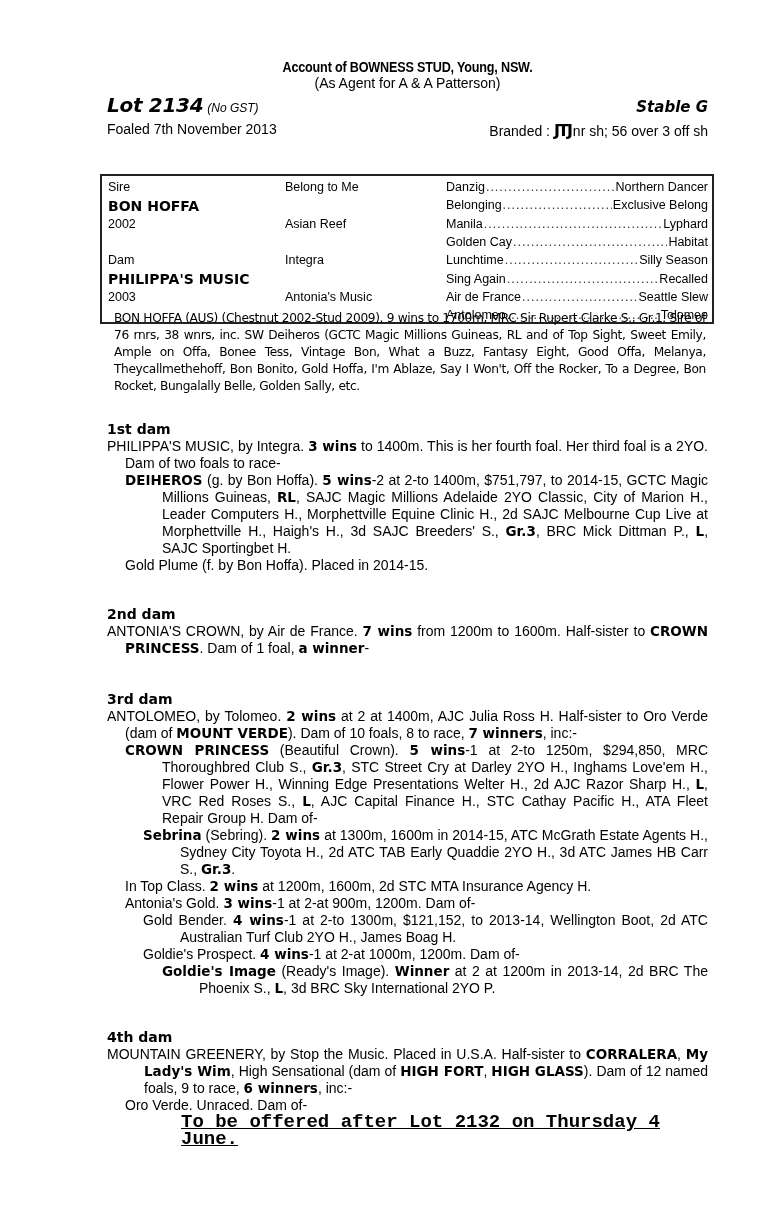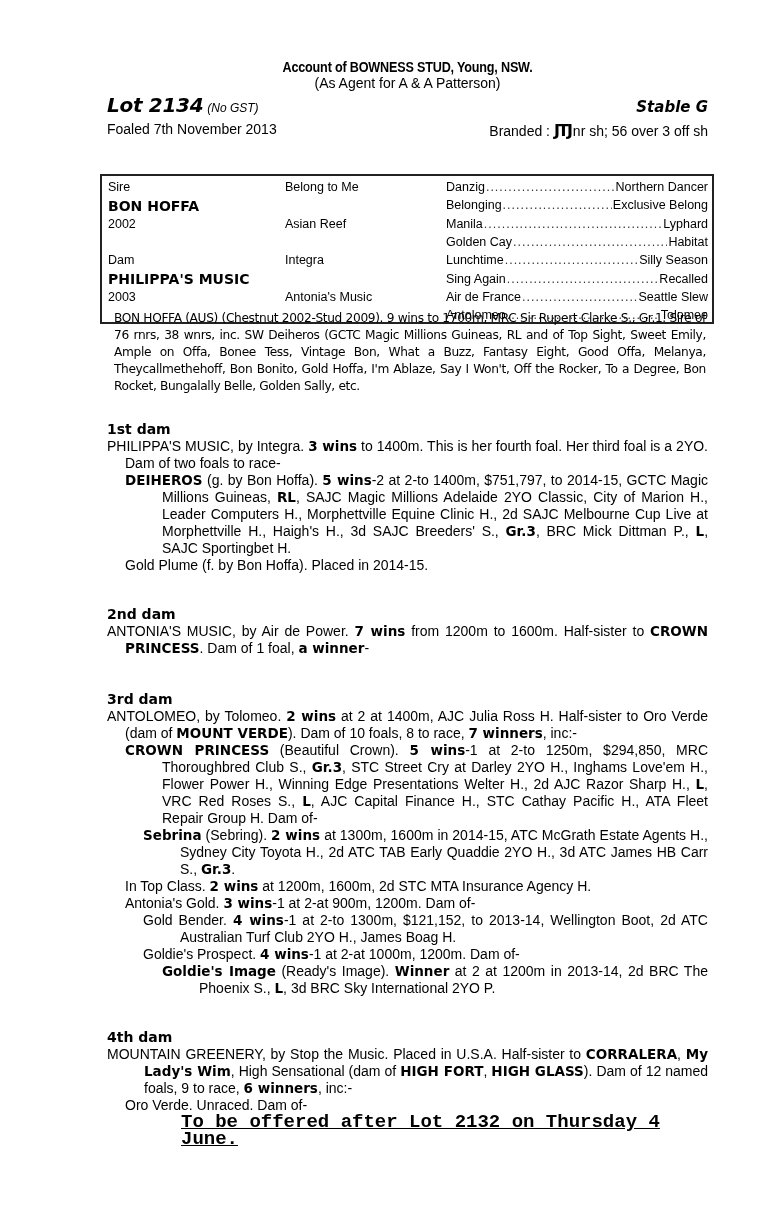--- a/index.html
+++ b/index.html
@@ -119,21 +119,21 @@
 
 <div class="sect" style="top:420px">
   <h3>1st dam</h3>
   <div class="p0"><span>PHILIPPA'S MUSIC, by Integra. </span><span class="b">3 wins</span><span> to 1400m. This is her fourth foal. Her third foal is a 2YO. Dam of two foals to race-</span></div>
   <div class="p1"><span class="b">DEIHEROS</span><span> (g. by Bon Hoffa). </span><span class="b">5 wins</span><span>-2 at 2-to 1400m, $751,797, to 2014-15, GCTC Magic Millions Guineas, </span><span class="b">RL</span><span>, SAJC Magic Millions Adelaide 2YO Classic, City of Marion H., Leader Computers H., Morphettville Equine Clinic H., 2d SAJC Melbourne Cup Live at Morphettville H., Haigh's H., 3d SAJC Breeders' S., </span><span class="b">Gr.3</span><span>, BRC Mick Dittman P., </span><span class="b">L</span><span>, SAJC Sportingbet H.</span></div>
   <div class="p0s">Gold Plume (f. by Bon Hoffa). Placed in 2014-15.</div>
 </div>
 
 <div class="sect" style="top:605px">
   <h3>2nd dam</h3>
-  <div class="p0"><span>ANTONIA'S MUSIC, by Air de Power. </span><span class="b">7 wins</span><span> from 1200m to 1600m. Half-sister to </span><span class="b">CROWN PRINCESS</span><span>. Dam of 1 foal, </span><span class="b">a winner</span><span>-</span></div>
+  <div class="p0"><span>ANTONIA'S CROWN, by Air de France. </span><span class="b">7 wins</span><span> from 1200m to 1600m. Half-sister to </span><span class="b">CROWN PRINCESS</span><span>. Dam of 1 foal, </span><span class="b">a winner</span><span>-</span></div>
 </div>
 
 <div class="sect" style="top:690px">
   <h3>3rd dam</h3>
   <div class="p0"><span>ANTOLOMEO, by Tolomeo. </span><span class="b">2 wins</span><span> at 2 at 1400m, AJC Julia Ross H. Half-sister to Oro Verde (dam of </span><span class="b">MOUNT VERDE</span><span>). Dam of 10 foals, 8 to race, </span><span class="b">7 winners</span><span>, inc:-</span></div>
   <div class="p1"><span class="b">CROWN PRINCESS</span><span> (Beautiful Crown). </span><span class="b">5 wins</span><span>-1 at 2-to 1250m, $294,850, MRC Thoroughbred Club S., </span><span class="b">Gr.3</span><span>, STC Street Cry at Darley 2YO H., Inghams Love'em H., Flower Power H., Winning Edge Presentations Welter H., 2d AJC Razor Sharp H., </span><span class="b">L</span><span>, VRC Red Roses S., </span><span class="b">L</span><span>, AJC Capital Finance H., STC Cathay Pacific H., ATA Fleet Repair Group H. Dam of-</span></div>
   <div class="p3"><span class="b">Sebrina</span><span> (Sebring). </span><span class="b">2 wins</span><span> at 1300m, 1600m in 2014-15, ATC McGrath Estate Agents H., Sydney City Toyota H., 2d ATC TAB Early Quaddie 2YO H., 3d ATC James HB Carr S., </span><span class="b">Gr.3</span><span>.</span></div>
   <div class="p0s"><span>In Top Class. </span><span class="b">2 wins</span><span> at 1200m, 1600m, 2d STC MTA Insurance Agency H.</span></div>
   <div class="p0s"><span>Antonia's Gold. </span><span class="b">3 wins</span><span>-1 at 2-at 900m, 1200m. Dam of-</span></div>
   <div class="p3"><span>Gold Bender. </span><span class="b">4 wins</span><span>-1 at 2-to 1300m, $121,152, to 2013-14, Wellington Boot, 2d ATC Australian Turf Club 2YO H., James Boag H.</span></div>

